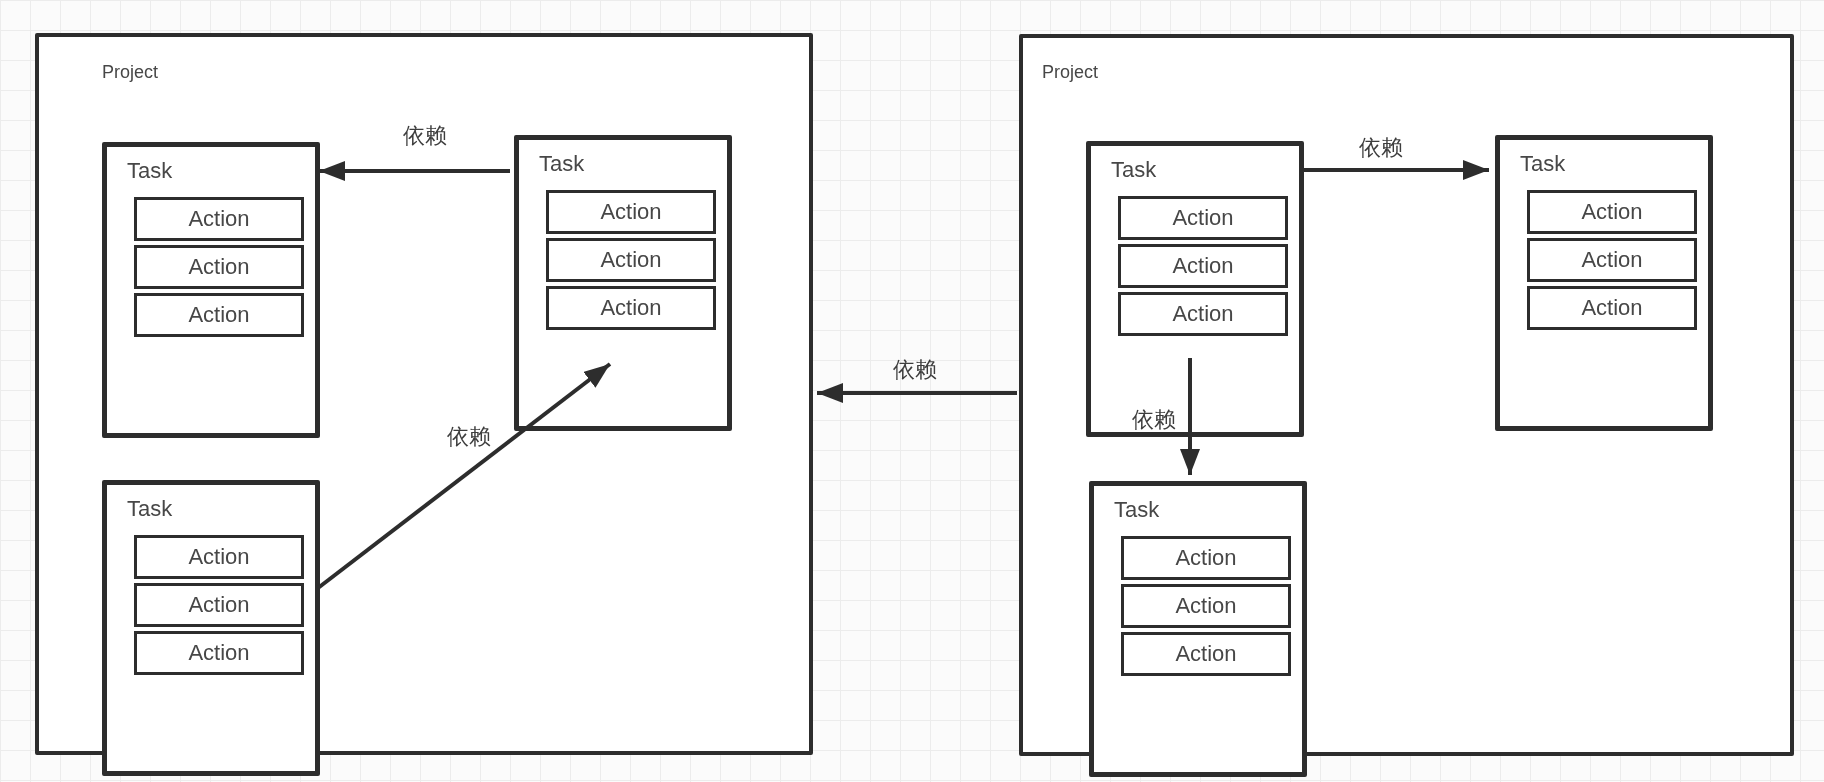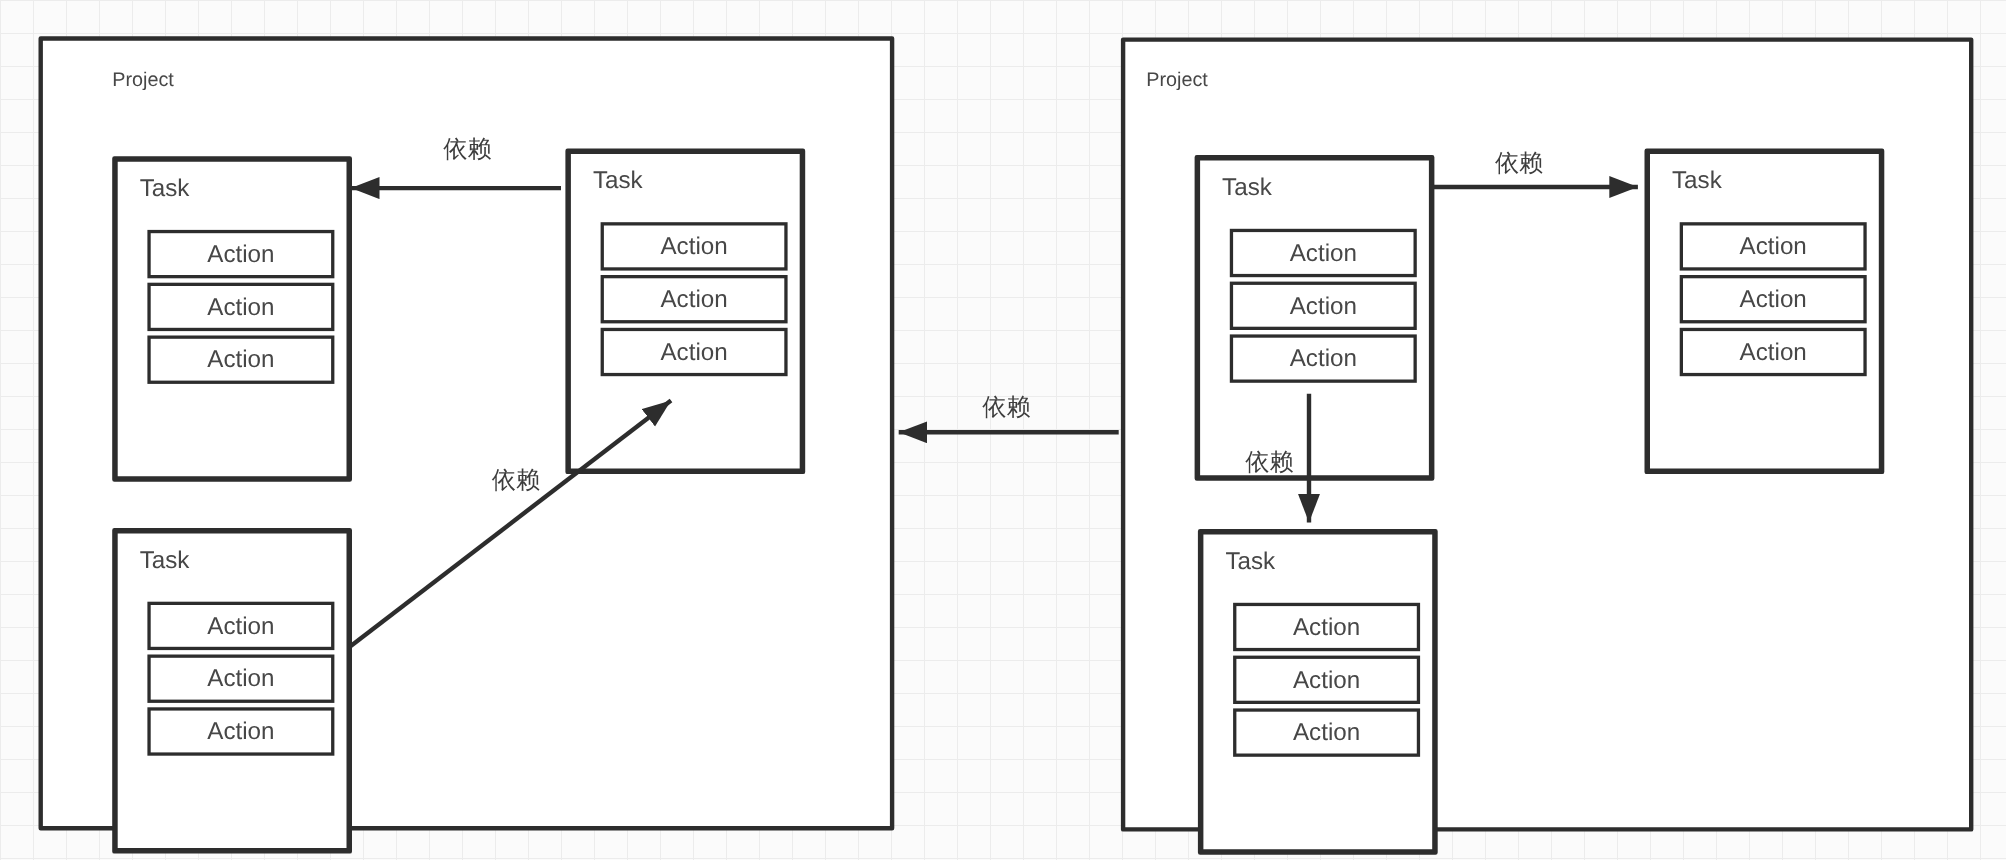--- a/index.html
+++ b/index.html
@@ -40,21 +40,21 @@
   .task-label {
     position: absolute;
     top: 11px;
     left: 20px;
     font-size: 22px;
     color: #474747;
     white-space: nowrap;
   }
   .actions {
     position: absolute;
-    top: 62px;
+    top: 50px;
     left: 11px;
     right: 11px;
     margin-left: 16px;
   }
   .action {
     box-sizing: border-box;
     height: 44px;
     margin-bottom: 4px;
     background: #ffffff;
     border: 3px solid #2d2d2d;

